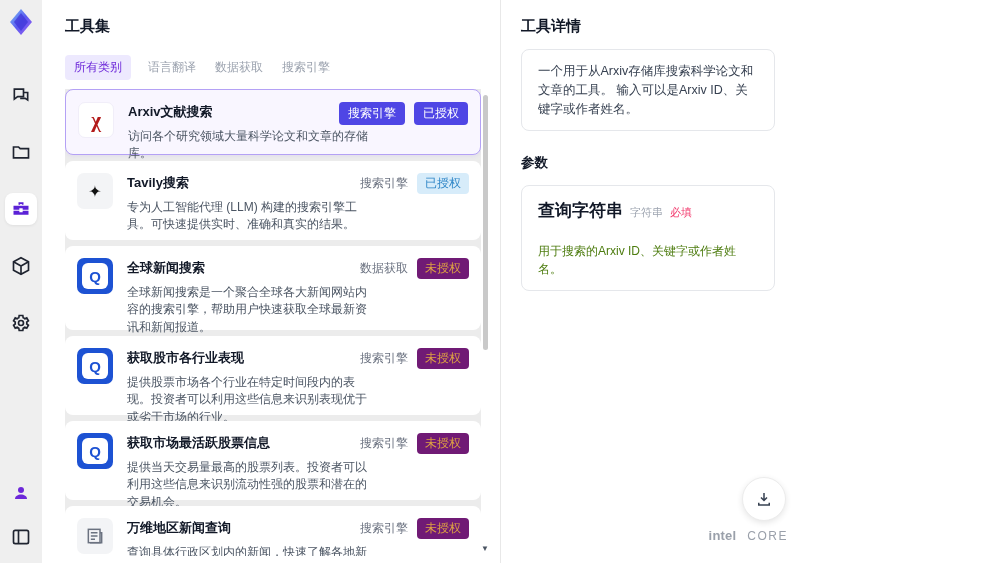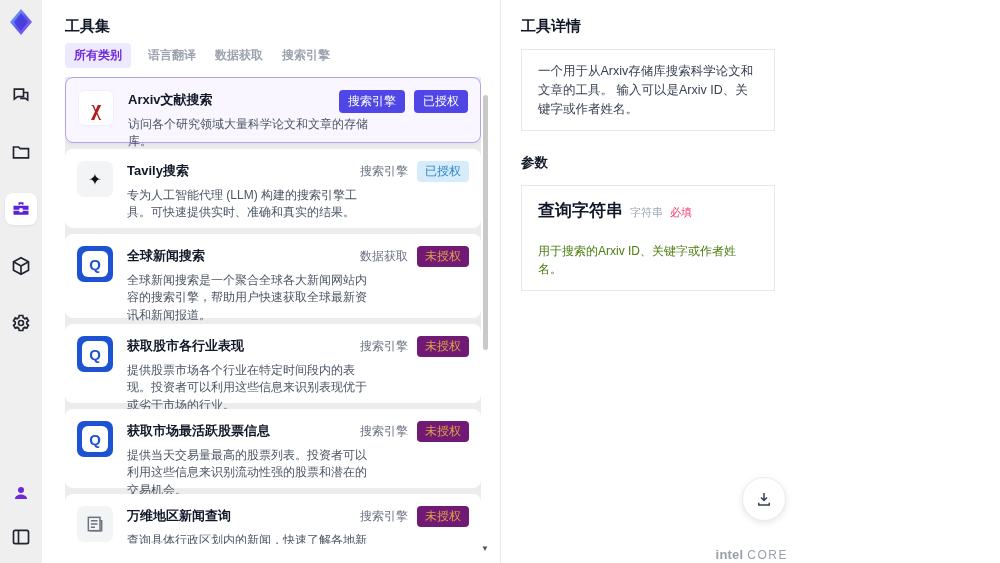--- a/index.html
+++ b/index.html
@@ -13,21 +13,21 @@
   .logo { width:30px; height:30px; }
   .rail-nav { margin-top:42px; display:flex; flex-direction:column; gap:25px; align-items:center; }
   .rail-btn { width:32px; height:32px; display:grid; place-items:center; border-radius:8px; color:#1f2430; }
   .rail-btn.active { background:#fff; color:#5b21d6; box-shadow:0 1px 3px rgba(0,0,0,.07); }
   .rail-bottom { margin-top:auto; display:flex; flex-direction:column; gap:12px; align-items:center; }
   .rail svg { display:block; }
 
   
   .tools-panel { width:458px; flex:none; padding:17px 0 0 23px; position:relative; }
   .panel-title { font-size:15px; font-weight:bold; color:#111827; }
-  .tabs { margin-top:7px; display:flex; gap:15px; align-items:center; font-size:12px;font-weight:bold; }
+  .tabs { margin-top:19px; display:flex; gap:15px; align-items:center; font-size:12px; }
   .tab { color:#9ca3af; padding:4px 2px; cursor:pointer; white-space:nowrap; }
   .tab.active { background:#ede9fe; color:#6d28d9; padding:4px 9px; border-radius:4px; }
   .list { margin-top:9px; width:416px; background:#ececec; display:flex;
     flex-direction:column; gap:6px; height:467px; overflow:hidden; }
   .card { background:#fff; border-radius:8px; padding:12px; display:flex; gap:14px;
     position:relative; flex:none; }
   .card.selected { background:#f9f6ff; border:1px solid #b4a1f5; box-shadow:0 1px 4px rgba(120,80,240,.10); }
   .tool-icon { width:36px; height:36px; border-radius:7px; flex:none; display:grid;
     place-items:center; font-size:18px; }
   .tool-icon.arxiv { background:#fff; border:1px solid #f1eef9; color:#b31b1b;
@@ -49,33 +49,33 @@
     padding:3px 9px; border-radius:4px; }
   
   .vscroll { position:absolute; right:12px; top:95px; width:5px; height:255px;
     background:#c9c9c9; border-radius:3px; }
   .scroll-arrow { position:absolute; right:11px; bottom:10px; font-size:8px; color:#4b5563; }
 
   
   .details { flex:1; border-left:1px solid #e8e8e8; padding:17px 33px 0 20px; position:relative; }
   .details-title { font-size:15px; font-weight:bold; color:#111827; }
   .section-title { font-size:13.5px; font-weight:bold; color:#111827; margin-top:23px; }
-  .box { border:1px solid #e5e7eb; border-radius:0; background:#fff; margin-top:13px;
+  .box { border:1px solid #e5e7eb; border-radius:8px; background:#fff; margin-top:13px;
     padding:12px 16px; font-size:12.5px; color:#374151; line-height:1.5; }
   .param-line { display:flex; align-items:baseline; gap:7px; }
   .param-name { font-size:17px; font-weight:bold; color:#111827; }
   .param-type { font-size:11px; color:#9ca3af; }
   .param-req { font-size:11px; color:#f23a6d; }
   .param-desc { margin-top:18px; font-size:12px; color:#4d7c0f; }
 
   .fab { position:absolute; right:22px; bottom:42px; width:44px; height:44px; border-radius:50%;
     background:#fff; border:1px solid #ececec; box-shadow:0 2px 6px rgba(0,0,0,.10);
     display:grid; place-items:center; cursor:pointer; color:#374151; }
-  .brand { position:absolute; right:20px; bottom:1px; color:#9aa0aa; font-size:13px;
-    display:flex; gap:4px; align-items:baseline; }
+  .brand { position:absolute; right:20px; bottom:20px; color:#9aa0aa; font-size:13px;
+    display:flex; gap:11px; align-items:baseline; }
   .brand-intel { font-weight:bold; letter-spacing:.2px; }
   .brand-core { text-transform:uppercase; font-size:12px; letter-spacing:1.5px; font-weight:400; }
 </style>
 </head>
 <body>
 
 <div class="app">
 
   <div class="rail">
     <div class="logo">

